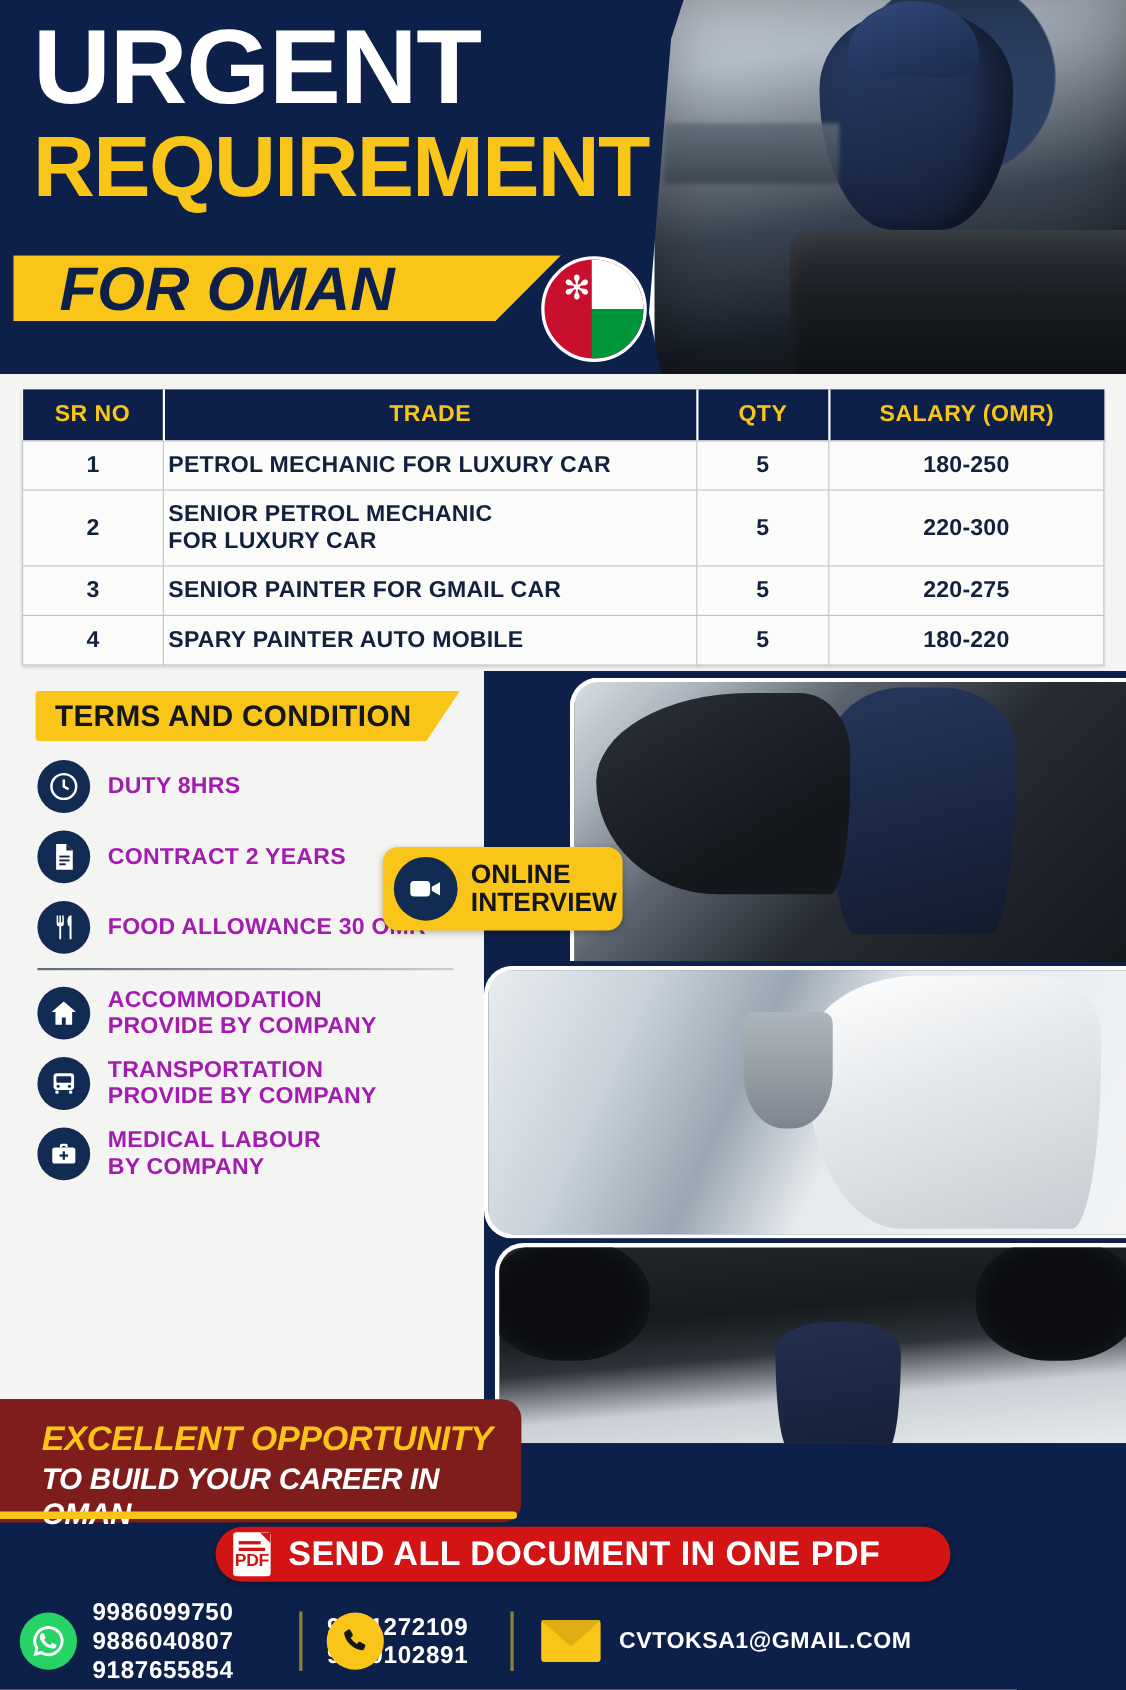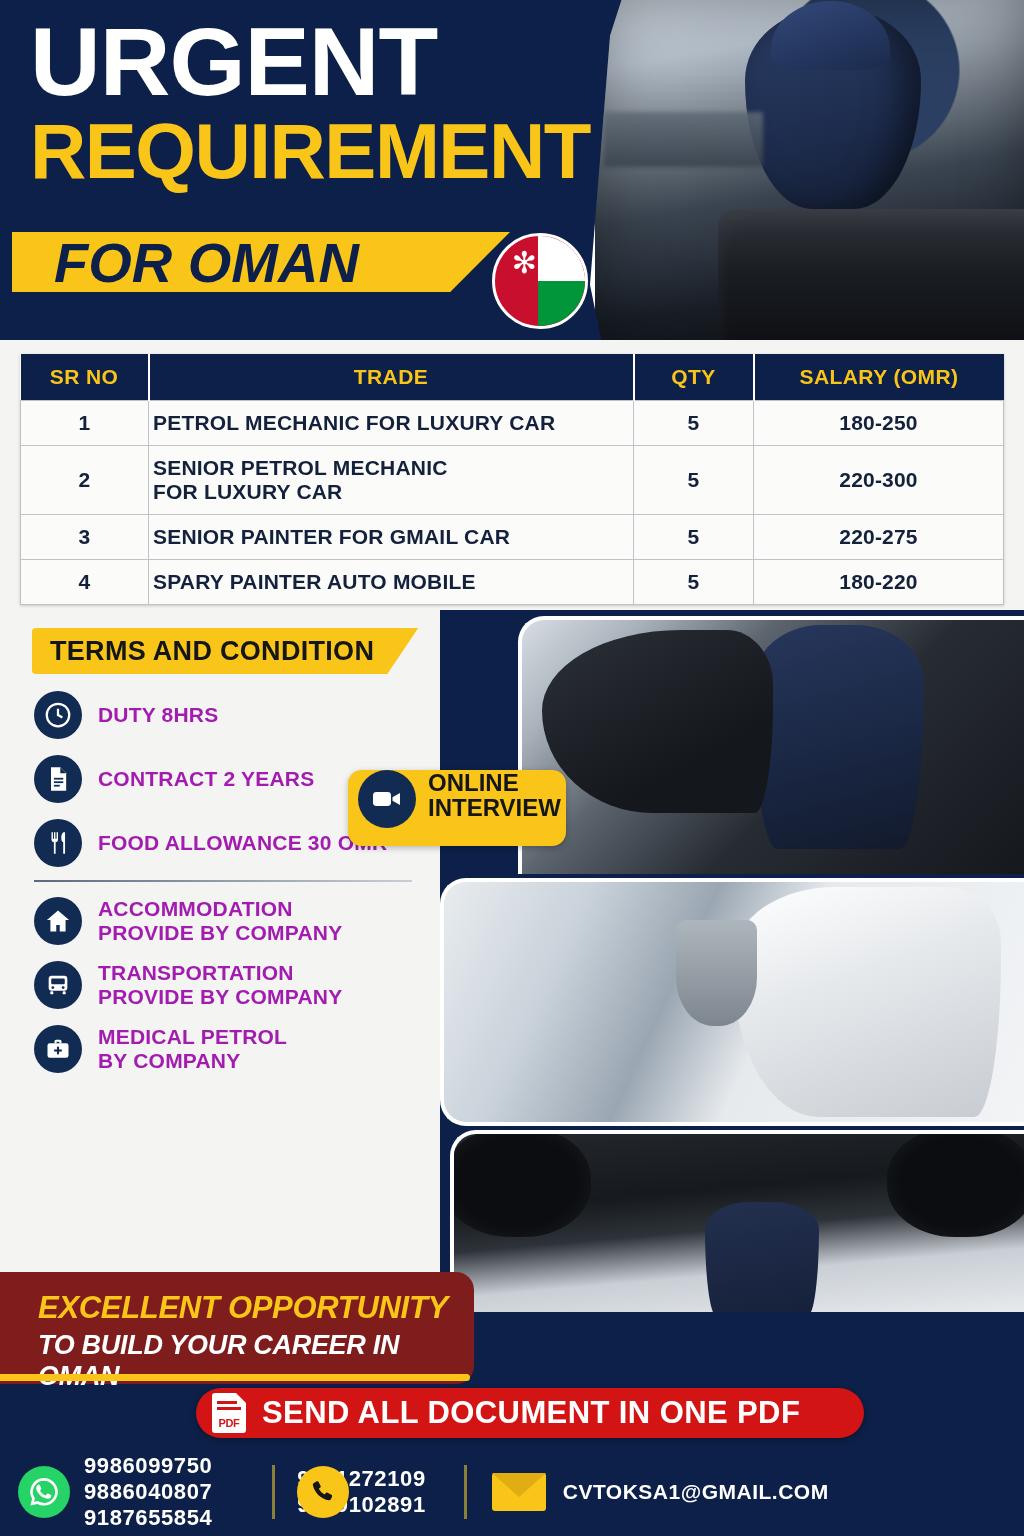--- a/index.html
+++ b/index.html
@@ -118,21 +118,21 @@
     color:#ffffff; margin-right:16px;
   }
   .trow .tx {
     font-size:21px; font-weight:bold; color:#a21caf; line-height:1.16;
     letter-spacing:.2px;
   }
   .divider { height:2px; background:linear-gradient(90deg,#5d6a7d,#c9ced6); margin:10px 4px 12px 0; width:378px; }
 
   .online-badge {
     position:absolute; left:348px; top:770px; width:218px; height:76px;
-    background:#f9c518; border-radius:14px; display:flex; 
+    background:#f9c518; border-radius:14px; display:flex; align-items:center;
     padding-left:10px; z-index:6; box-shadow:0 2px 6px rgba(0,0,0,.25);
   }
   .online-badge .ob-ic {
     width:58px; height:58px; border-radius:50%; background:#122b52;
     display:flex; align-items:center; justify-content:center; margin-right:12px;
   }
   .online-badge .ob-tx { font-size:24px; font-weight:bold; color:#15161a; line-height:1.05; }
 
   
   .ph { position:absolute; overflow:hidden; background:#2a2f36; }
@@ -220,21 +220,21 @@
     margin-right:16px; position:relative;
     display:flex; align-items:flex-end; justify-content:center;
   }
   .pdf-ic::before {
     content:""; position:absolute; right:0; top:0; width:10px; height:10px;
     background:#d31414; clip-path:polygon(0 0,100% 100%,100% 0);
   }
   .pdf-ic .pl { position:absolute; left:5px; top:8px; width:20px; height:3px; background:#d31414; }
   .pdf-ic .pl2 { position:absolute; left:5px; top:14px; width:24px; height:3px; background:#d31414; }
   .pdf-ic .ptxt {
-    font-size:11px; font-weight:bold; color:#d31414; margin-bottom:4px; letter-spacing:-.3px;
+    font-size:16px; font-weight:bold; color:#d31414; margin-bottom:4px; letter-spacing:-.3px;
   }
   .pdf-tx { font-size:31px; font-weight:bold; color:#ffffff; letter-spacing:.4px; }
 
   
   .contacts { position:absolute; left:0; top:1448px; width:1024px; height:88px; display:flex; align-items:center; z-index:8; }
   .cgroup { display:flex; align-items:center; }
   .cgroup .cic { width:52px; height:52px; border-radius:50%; display:flex; align-items:center; justify-content:center; margin-right:14px; }
   .cic.wa { background:#25d366; }
   .cic.ph { background:#f9c518; }
   .cic.em { background:transparent; width:60px; }
@@ -406,21 +406,21 @@
       <div class="trow">
         <div class="ic">
           <svg width="28" height="28" viewBox="0 0 24 24" fill="#fff">
             <rect x="3" y="7" width="18" height="12.5" rx="2"></rect>
             <path d="M9 7V5.4A1.4 1.4 0 0 1 10.4 4h3.2A1.4 1.4 0 0 1 15 5.4V7h-1.8V5.8h-2.4V7z"></path>
             <rect x="11.1" y="10" width="1.8" height="6.6" fill="#122b52"></rect>
             <rect x="8.7" y="12.4" width="6.6" height="1.8" fill="#122b52"></rect>
           </svg>
         </div>
         <div class="tx">
-          <span>MEDICAL PETROL</span><br>
+          <span>MEDICAL LABOUR</span><br>
           <span>BY COMPANY</span>
         </div>
       </div>
 
 
     </div>
   </div>
 
   <div class="online-badge">
     <div class="ob-ic">

